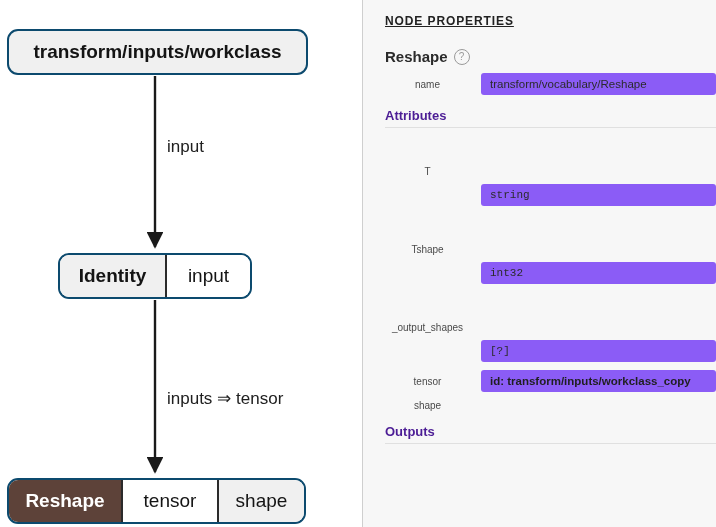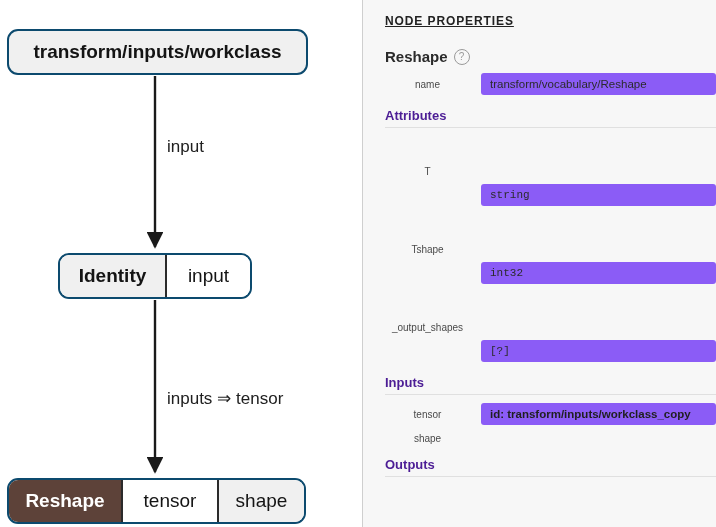--- a/index.html
+++ b/index.html
@@ -259,23 +259,20 @@
   </div>
   <div class="prop-row">
     <div class="prop-key">Tshape</div>
     <div class="prop-value mono">int32</div>
   </div>
   <div class="prop-row">
     <div class="prop-key">_output_shapes</div>
     <div class="prop-value mono">[?]</div>
   </div>
 
-  <div class="section-header">
-    <span class="hdr-text">Inputs</span>
-  </div>
 
   <div class="prop-row">
     <div class="prop-key">tensor</div>
     <div class="prop-value strongval">id: transform/inputs/workclass_copy</div>
   </div>
   <div class="prop-row">
     <div class="prop-key">shape</div>
   </div>
 
   <div class="section-header">

